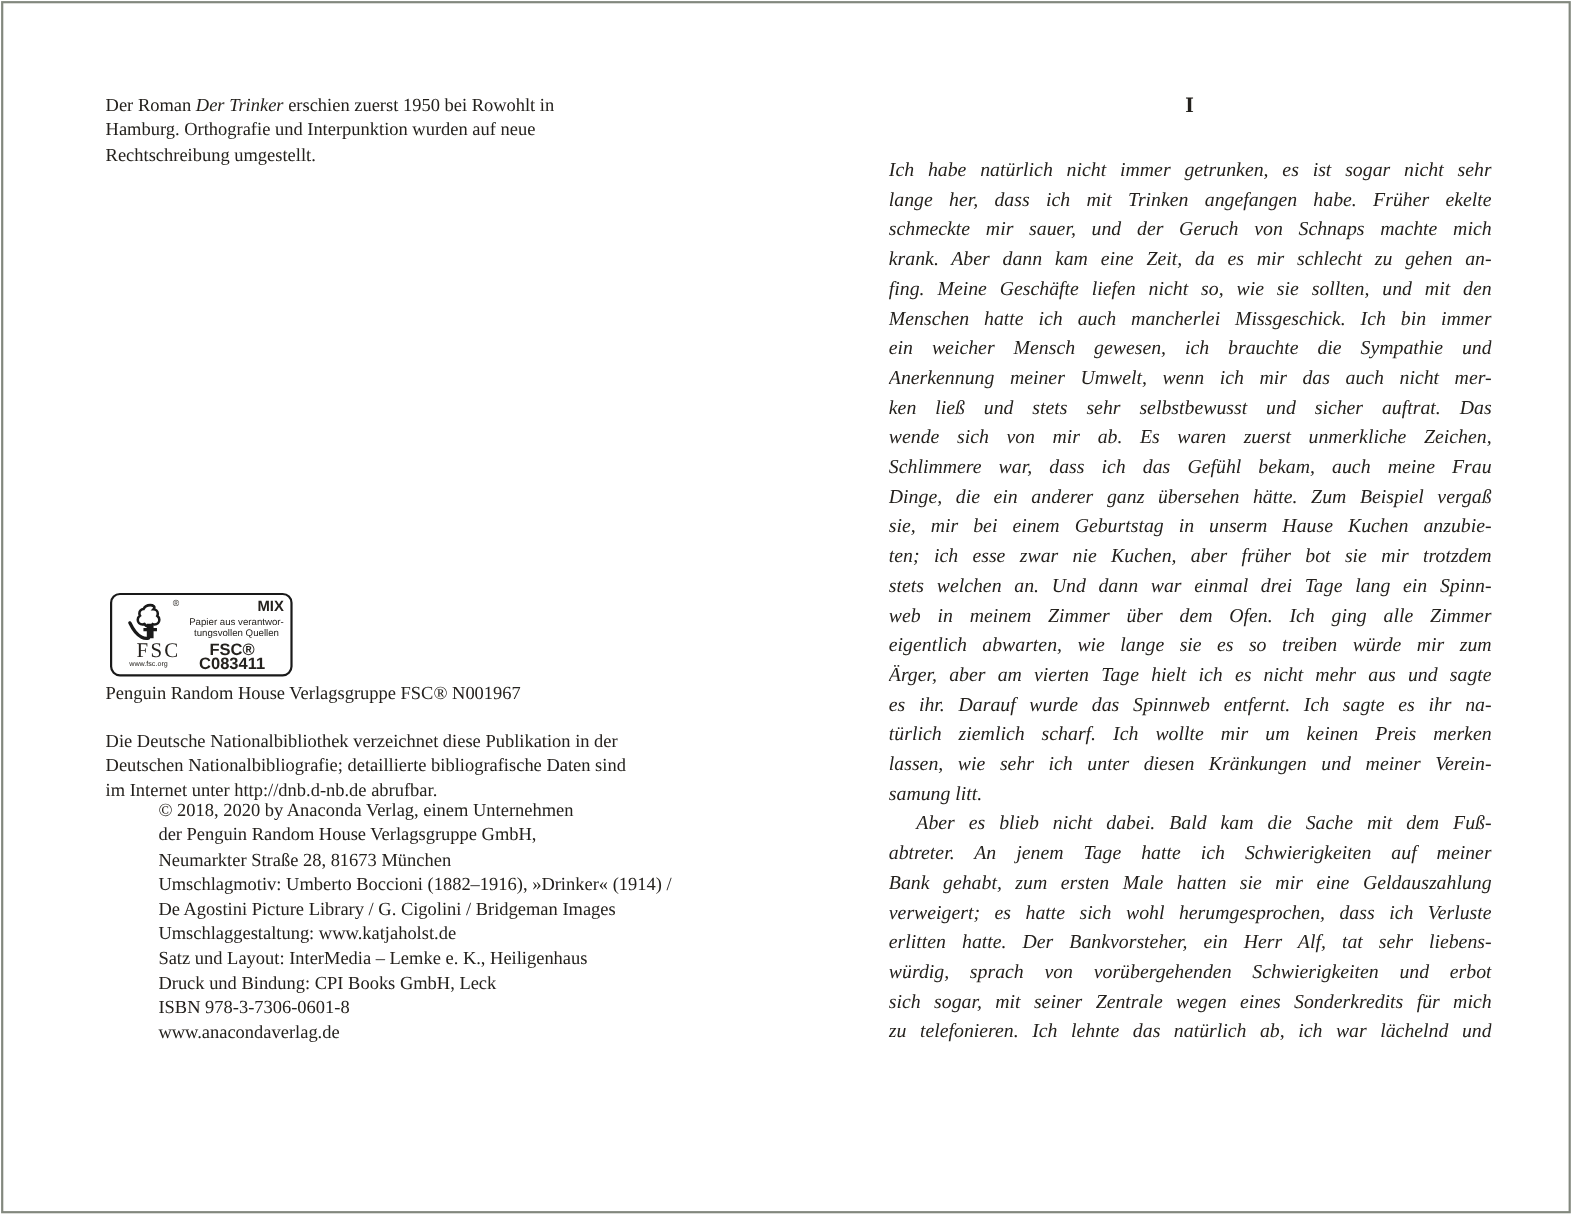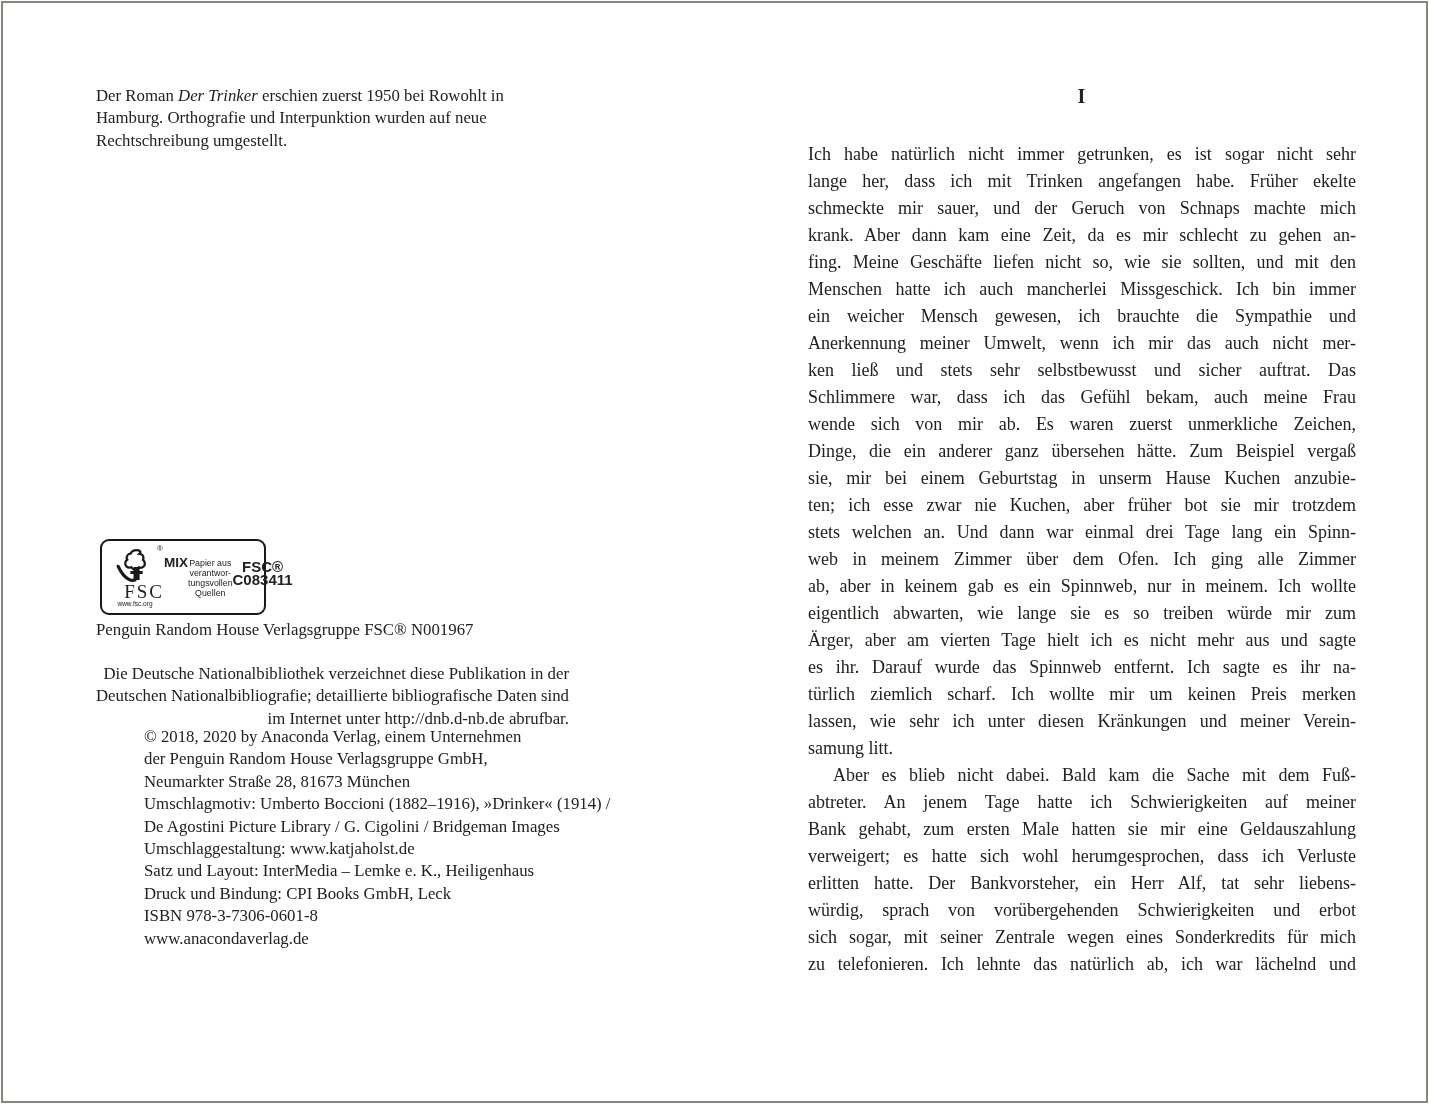--- a/index.html
+++ b/index.html
@@ -18,38 +18,38 @@
   .fsc-label {
     position:absolute; left:100px; top:539px; width:152px; height:66px;
     border:2px solid #191919; border-radius:9px; background:#fff;
     display:flex; align-items:center; padding:3px 6px 3px 4px;
   }
   .fsc-left { width:58px; position:relative; text-align:center; flex:none; }
   .fsc-reg { position:absolute; top:-3px; right:1px; font-family:"Liberation Sans",sans-serif; font-size:8px; }
   .fsc-tree { display:block; margin:0 auto; }
   .fsc-brand { font-size:19px; line-height:17px; letter-spacing:2px; margin-top:-1px;text-align:right; }
   .fsc-url { font-family:"Liberation Sans",sans-serif; font-size:6.5px; line-height:7px; }
-  .fsc-right { flex:1; display:flex; flex-direction:row; align-items:flex-start; justify-content:center;
+  .fsc-right { flex:1; display:flex; flex-direction:column; align-items:flex-end; justify-content:center;
     font-family:"Liberation Sans",sans-serif; text-align:center; }
   .fsc-mix { font-size:13.5px; font-weight:bold; line-height:14px; }
   .fsc-claim { font-size:8.8px; line-height:10px; margin-top:2px; }
   .fsc-code { font-size:15px; font-weight:bold; line-height:13px; margin-top:4px; }
 
   .fsc-line { position:absolute; left:96px; top:620px; font-size:16.8px; white-space:nowrap; }
-  .dnb-note { position:absolute; left:96px; top:663px;text-align:right; }
+  .dnb-note { position:absolute; left:96px; top:663px; }
   .imprint-block { position:absolute; left:96px; top:726px;margin-left:48px; }
 
   
   .chapter-number { position:absolute; left:808px; top:85px; width:548px; text-align:center;
     font-size:20px; font-weight:bold; letter-spacing:1px; }
   .chapter-text { position:absolute; left:808px; top:141px; width:548px; }
   .bline {
     width:548px; height:27px; overflow:hidden;
     font-size:18px; line-height:27px;
-    text-align:justify; text-align-last:justify;
+    text-align:justify; text-align-last:justify;font-style:italic;
   }
   .bline.indent { width:523px; padding-left:25px; }
   .bline.rag { text-align-last:left; }
 </style>
 </head>
 <body>
 
 <div class="frame"></div>
 
 <div>
@@ -109,28 +109,27 @@
   <div class="chapter-text" id="chapter-text">
       <div class="bline">Ich habe natürlich nicht immer getrunken, es ist sogar nicht sehr</div>
       <div class="bline">lange her, dass ich mit Trinken angefangen habe. Früher ekelte</div>
       <div class="bline">schmeckte mir sauer, und der Geruch von Schnaps machte mich</div>
       <div class="bline">krank. Aber dann kam eine Zeit, da es mir schlecht zu gehen an-</div>
       <div class="bline">fing. Meine Geschäfte liefen nicht so, wie sie sollten, und mit den</div>
       <div class="bline">Menschen hatte ich auch mancherlei Missgeschick. Ich bin immer</div>
       <div class="bline">ein weicher Mensch gewesen, ich brauchte die Sympathie und</div>
       <div class="bline">Anerkennung meiner Umwelt, wenn ich mir das auch nicht mer-</div>
       <div class="bline">ken ließ und stets sehr selbstbewusst und sicher auftrat. Das</div>
+      <div class="bline">wende sich von mir ab. Es waren zuerst unmerkliche Zeichen,</div>
       <div class="bline">Schlimmere war, dass ich das Gefühl bekam, auch meine Frau</div>
-      <div class="bline">wende sich von mir ab. Es waren zuerst unmerkliche Zeichen,</div>
       <div class="bline">Dinge, die ein anderer ganz übersehen hätte. Zum Beispiel vergaß</div>
       <div class="bline">sie, mir bei einem Geburtstag in unserm Hause Kuchen anzubie-</div>
       <div class="bline">ten; ich esse zwar nie Kuchen, aber früher bot sie mir trotzdem</div>
       <div class="bline">stets welchen an. Und dann war einmal drei Tage lang ein Spinn-</div>
       <div class="bline">web in meinem Zimmer über dem Ofen. Ich ging alle Zimmer</div>
-      <div class="bline">ab, aber in keinem gab es ein Spinnweb, nur in meinem. Ich wollte</div>
       <div class="bline">eigentlich abwarten, wie lange sie es so treiben würde mir zum</div>
       <div class="bline">Ärger, aber am vierten Tage hielt ich es nicht mehr aus und sagte</div>
       <div class="bline">es ihr. Darauf wurde das Spinnweb entfernt. Ich sagte es ihr na-</div>
       <div class="bline">türlich ziemlich scharf. Ich wollte mir um keinen Preis merken</div>
       <div class="bline">lassen, wie sehr ich unter diesen Kränkungen und meiner Verein-</div>
       <div class="bline rag">samung litt.</div>
       <div class="bline indent">Aber es blieb nicht dabei. Bald kam die Sache mit dem Fuß-</div>
       <div class="bline">abtreter. An jenem Tage hatte ich Schwierigkeiten auf meiner</div>
       <div class="bline">Bank gehabt, zum ersten Male hatten sie mir eine Geldauszahlung</div>
       <div class="bline">verweigert; es hatte sich wohl herumgesprochen, dass ich Verluste</div>

